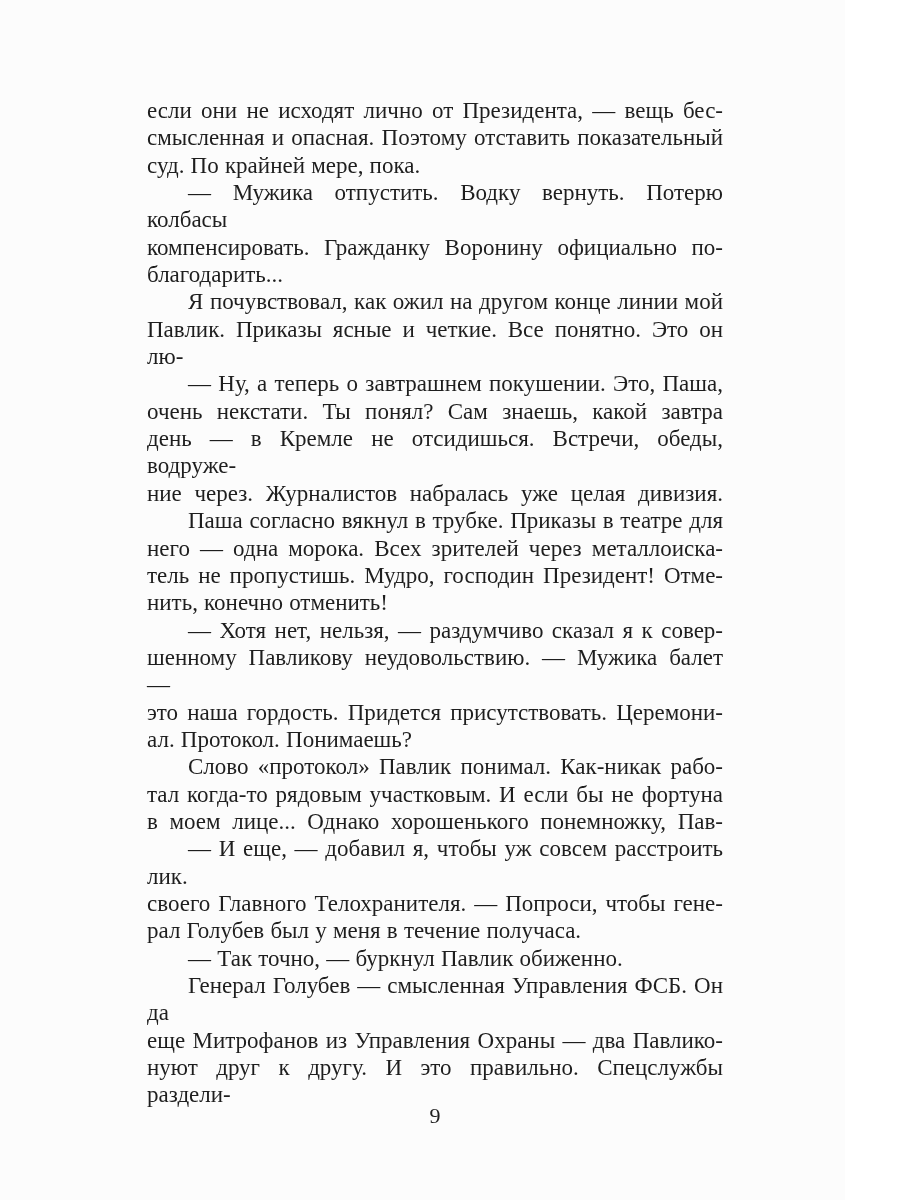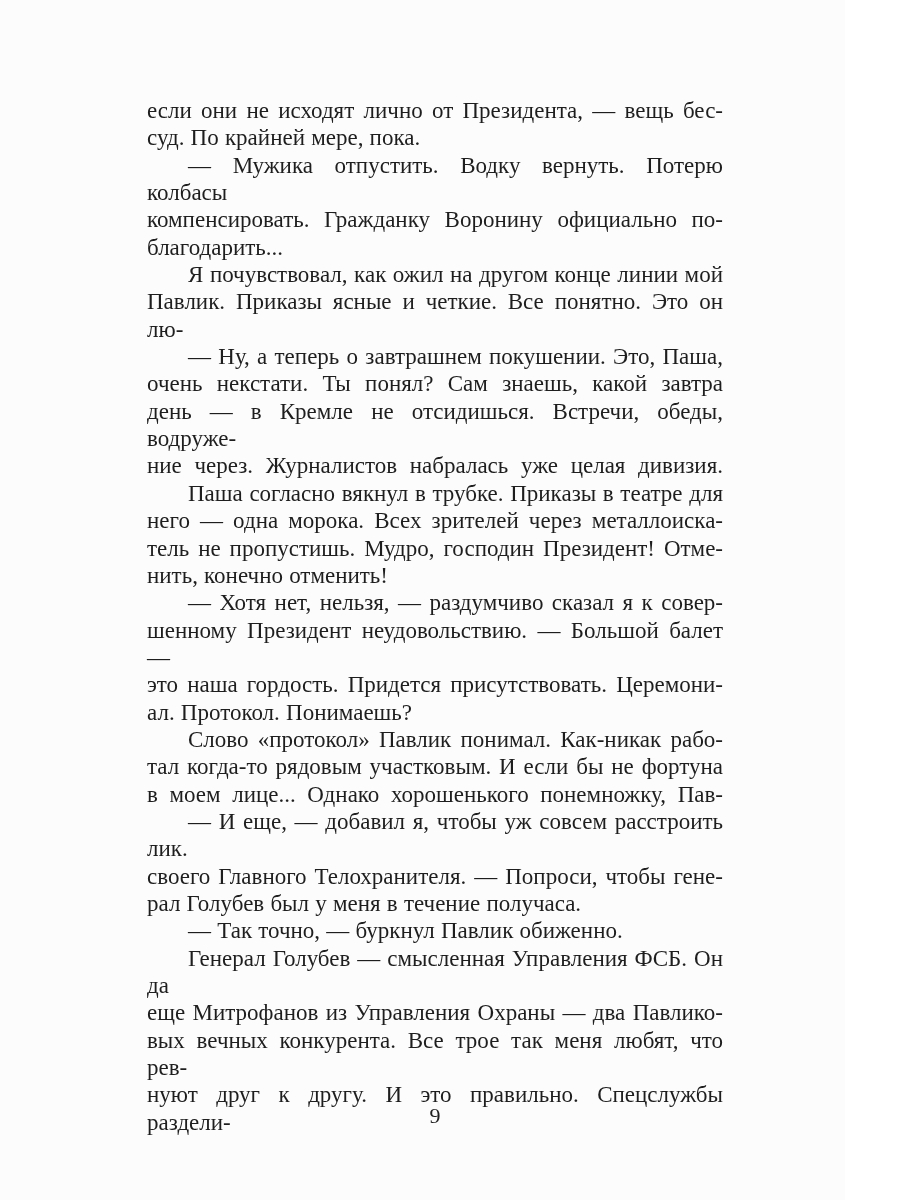--- a/index.html
+++ b/index.html
@@ -47,45 +47,45 @@
     line-height: 28px;
     color: #222222;
   }
 </style>
 </head>
 <body>
 
 <div class="page">
   <div class="text-block">
       <div class="line">если они не исходят лично от Президента, — вещь бес-</div>
+      <div class="line">смысленная и опасная. Поэтому отставить показательный</div>
       <div class="line last">суд. По крайней мере, пока.</div>
       <div class="line indent">— Мужика отпустить. Водку вернуть. Потерю колбасы</div>
       <div class="line">компенсировать. Гражданку Воронину официально по-</div>
       <div class="line last">благодарить...</div>
       <div class="line indent">Я почувствовал, как ожил на другом конце линии мой</div>
       <div class="line">Павлик. Приказы ясные и четкие. Все понятно. Это он лю-</div>
       <div class="line indent">— Ну, а теперь о завтрашнем покушении. Это, Паша,</div>
       <div class="line">очень некстати. Ты понял? Сам знаешь, какой завтра</div>
       <div class="line">день — в Кремле не отсидишься. Встречи, обеды, водруже-</div>
       <div class="line">ние через. Журналистов набралась уже целая дивизия.</div>
       <div class="line indent">Паша согласно вякнул в трубке. Приказы в театре для</div>
       <div class="line">него — одна морока. Всех зрителей через металлоиска-</div>
       <div class="line">тель не пропустишь. Мудро, господин Президент! Отме-</div>
       <div class="line last">нить, конечно отменить!</div>
       <div class="line indent">— Хотя нет, нельзя, — раздумчиво сказал я к совер-</div>
-      <div class="line">шенному Президент неудовольствию. — Большой балет —</div>
+      <div class="line">шенному Павликову неудовольствию. — Мужика балет —</div>
       <div class="line">это наша гордость. Придется присутствовать. Церемони-</div>
       <div class="line last">ал. Протокол. Понимаешь?</div>
       <div class="line indent">Слово «протокол» Павлик понимал. Как-никак рабо-</div>
       <div class="line">тал когда-то рядовым участковым. И если бы не фортуна</div>
       <div class="line">в моем лице... Однако хорошенького понемножку, Пав-</div>
       <div class="line indent">— И еще, — добавил я, чтобы уж совсем расстроить</div>
       <div class="line last">лик.</div>
       <div class="line">своего Главного Телохранителя. — Попроси, чтобы гене-</div>
       <div class="line last">рал Голубев был у меня в течение получаса.</div>
       <div class="line indent last">— Так точно, — буркнул Павлик обиженно.</div>
       <div class="line indent">Генерал Голубев — смысленная Управления ФСБ. Он да</div>
       <div class="line">еще Митрофанов из Управления Охраны — два Павлико-</div>
-      <div class="line">вых вечных конкурента. Все трое так меня любят, что рев-</div>
       <div class="line">нуют друг к другу. И это правильно. Спецслужбы раздели-</div>
     </div>
   <div class="page-number">9</div>
 </div>
 
 </body></html>

